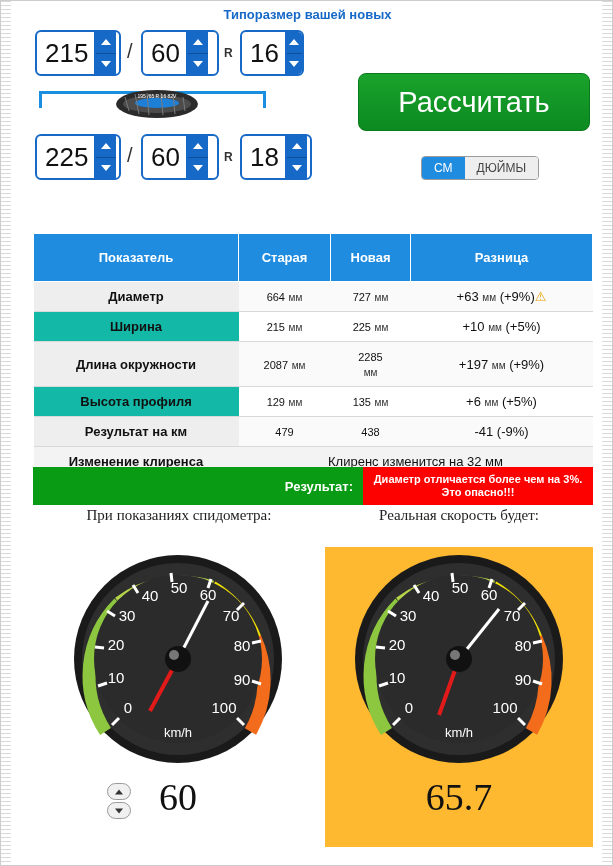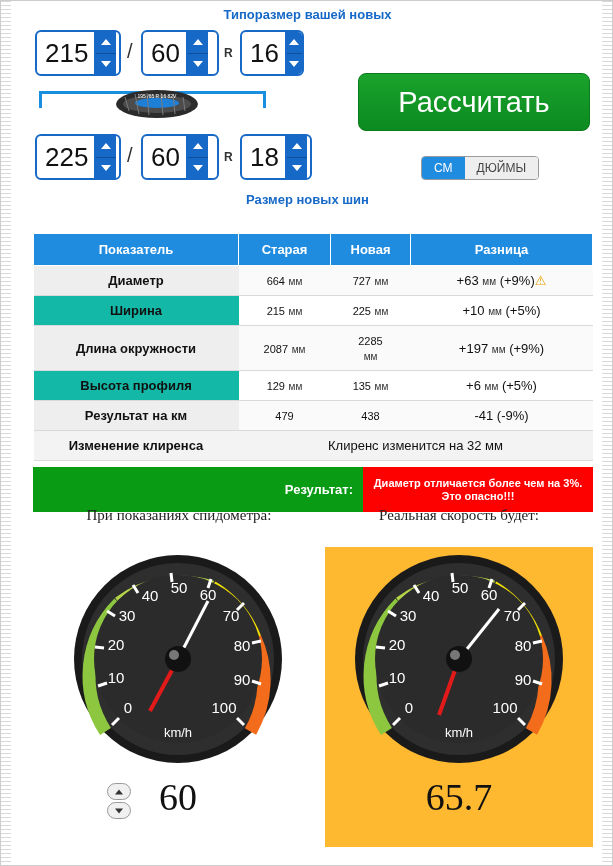--- a/index.html
+++ b/index.html
@@ -182,21 +182,21 @@
     left: 22px;
     top: 232px;
     width: 560px;
     border-collapse: collapse;
     font-size: 13px;
   }
   table.res th {
     background: #1f8ce0;
     color: #fff;
     font-size: 13px;
-    padding: 8px 4px;
+    padding: 16px 4px;
     border: 1px solid #ffffff;
     text-align: center;
   }
   table.res td {
     border-bottom: 1px solid #d9d9d9;
     padding: 7px 20px;
     text-align: center;
     color: #111;
   }
   table.res td.lbl {
@@ -209,21 +209,21 @@
   .big { font-size: 11px; }
   .unit { font-size: 10px; color: #333; }
   .warn { color: #e8a000; font-size: 13px; }
 
   .clear-row td { background: #f3f3f3 !important; }
 
   .result-row {
     position: absolute;
     left: 22px;
     width: 560px;
-    height: 45px;
+    height: 38px;
     display: flex;
     justify-content: space-between;
   }
   .result-left {
     flex: 0 0 330px;
     background: #0a9b14;
     color: #fff;
     font-weight: bold;
     font-size: 13px;
     display: flex;
@@ -385,21 +385,20 @@
       <div class="sep r" style="left:213px; top:16px;">R</div>
       <div class="spin" style="left:229px; top:0px; width:72px;">
         <div class="val">18</div>
         <div class="arrows">
           <span class="up"></span>
           <span class="dn"></span>
         </div>
       </div>
     </div>
 
-    <div class="title-mid">Размер новых шин</div>
 
     <div class="calc-btn">Рассчитать</div>
 
     <div class="unit-toggle">
       <div class="active">СМ</div>
       <div>ДЮЙМЫ</div>
     </div>
 
     <table class="res">
       <tbody>

